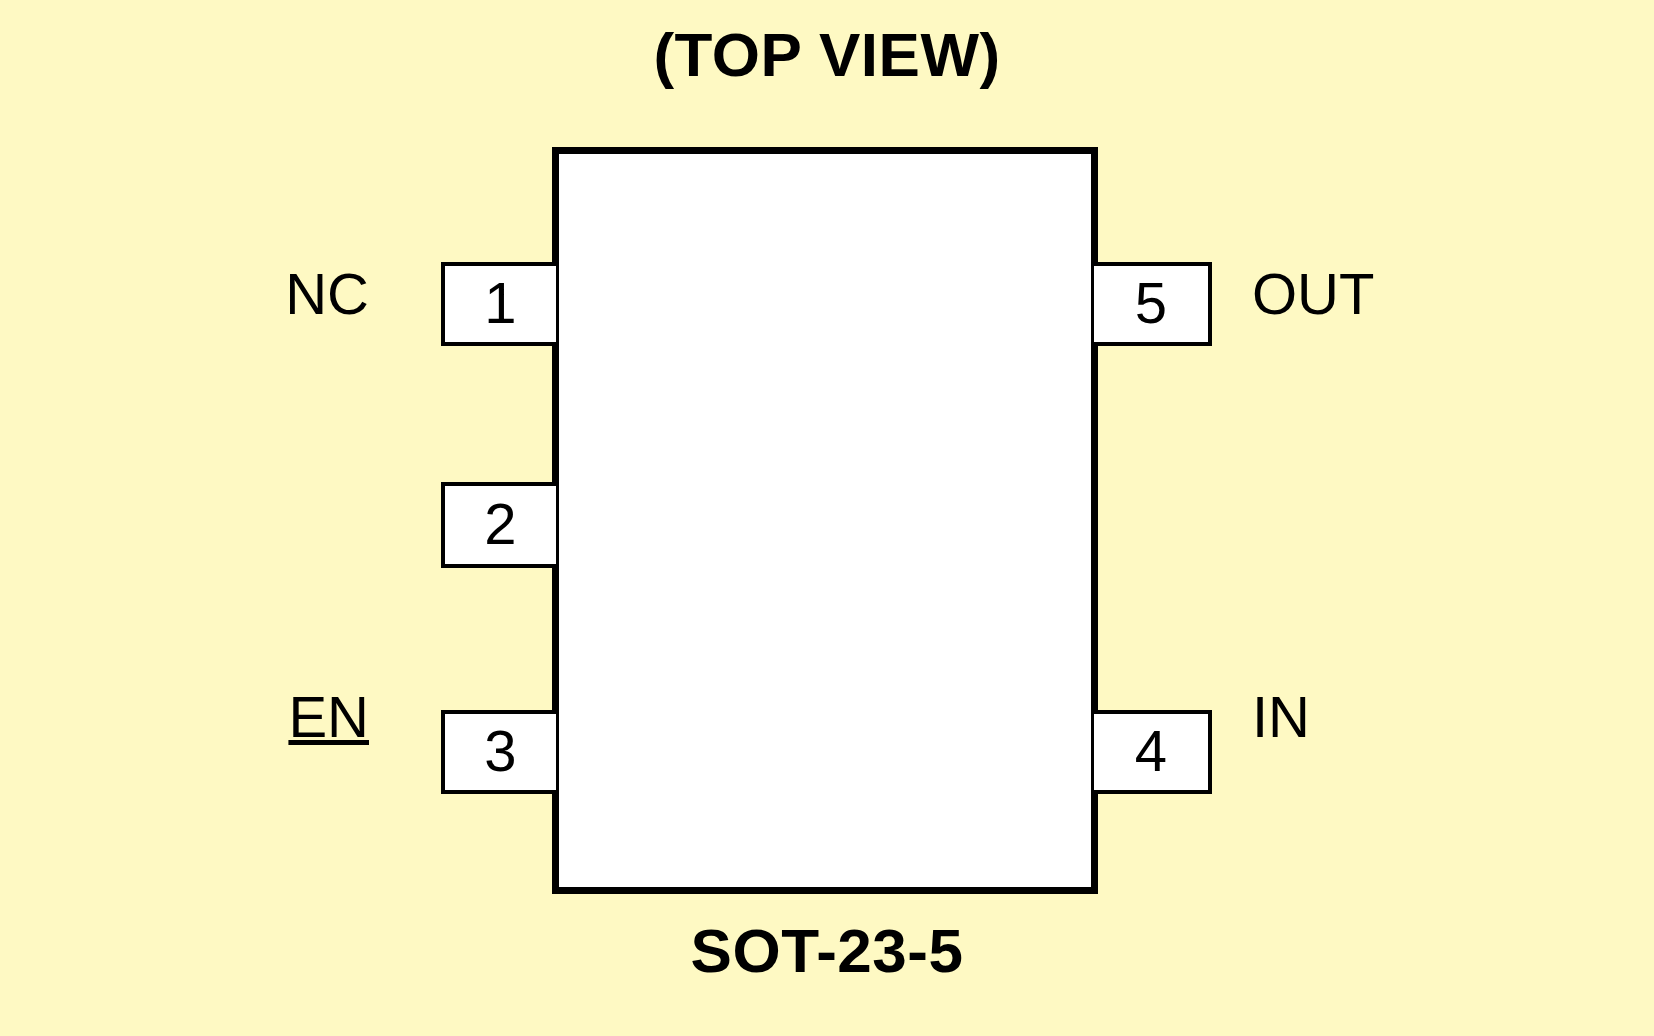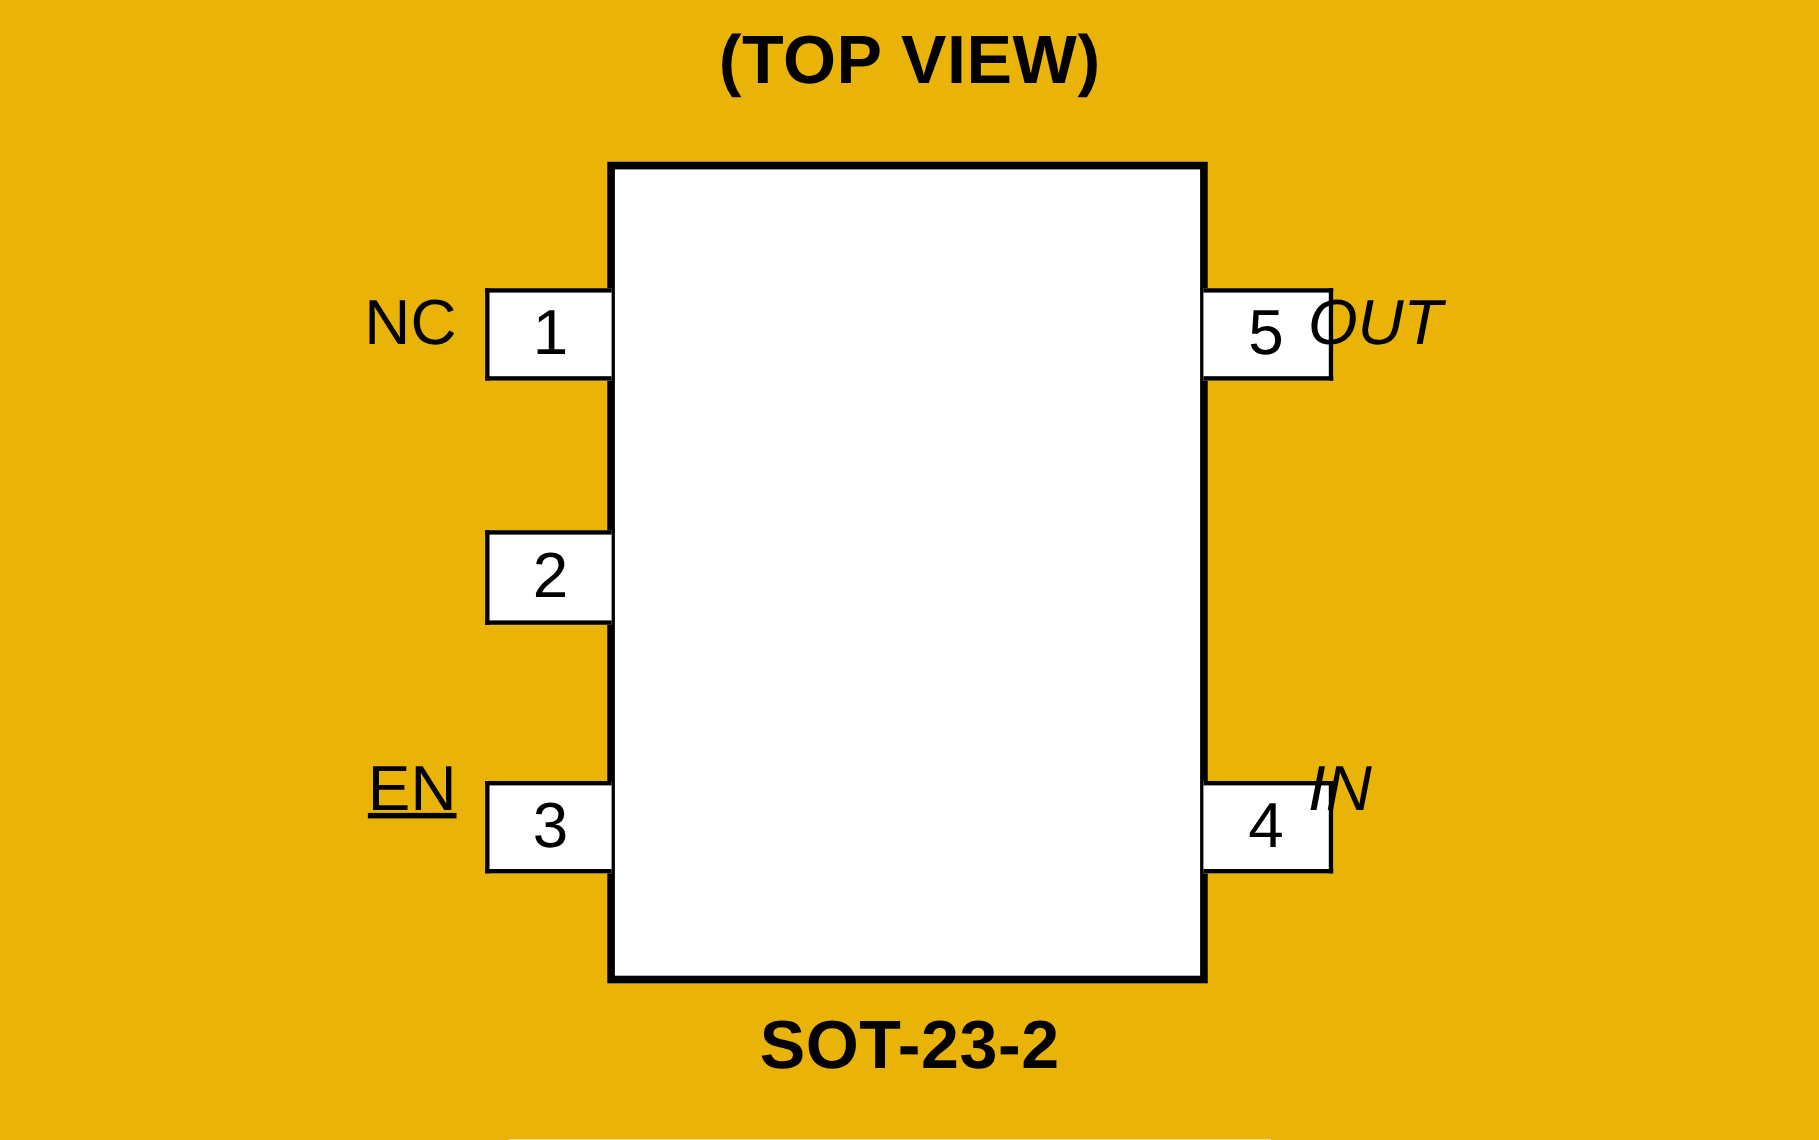--- a/index.html
+++ b/index.html
@@ -10,21 +10,21 @@
 
   body {
     font-family: "Liberation Sans", sans-serif;
     color: #000000;
   }
 
   #page {
     position: relative;
     width: 1654px;
     height: 1036px;
-    background: #eab308;
+    background: #fef9c3;
     overflow: hidden;
   }
 
   
   .view-title {
     position: absolute;
     left: 0;
     top: 24px;
     width: 1654px;
     text-align: center;
@@ -101,28 +101,27 @@
   
   .pin-label {
     position: absolute;
     font-size: 58px;
     font-weight: normal;
     line-height: 1;
     white-space: nowrap;
   }
 
   .pin-label.left {
-    right: 1239px;          
+    right: 1285px;          
     text-align: right;
   }
 
   .pin-label.right {
-    left: 1189px;
+    left: 1252px;
     text-align: left;
-    font-style: italic;
   }
 
   .pin-label.l1 { top: 265px; }
   .pin-label.l2 { top: 470px; }
   .pin-label.l3 { top: 688px; text-decoration: underline; }
   .pin-label.r5 { top: 265px; }
   .pin-label.r4 { top: 688px; }
 </style>
 </head>
 <body>
@@ -150,15 +149,15 @@
   <div class="pin-pad right p5">
     <span class="pin-number">5</span>
   </div>
   <div class="pin-label right r5">OUT</div>
 
   <div class="pin-pad right p4">
     <span class="pin-number">4</span>
   </div>
   <div class="pin-label right r4">IN</div>
 
-  <div class="package-title">SOT-23-2</div>
+  <div class="package-title">SOT-23-5</div>
 
 </div>
 
 </body></html>

